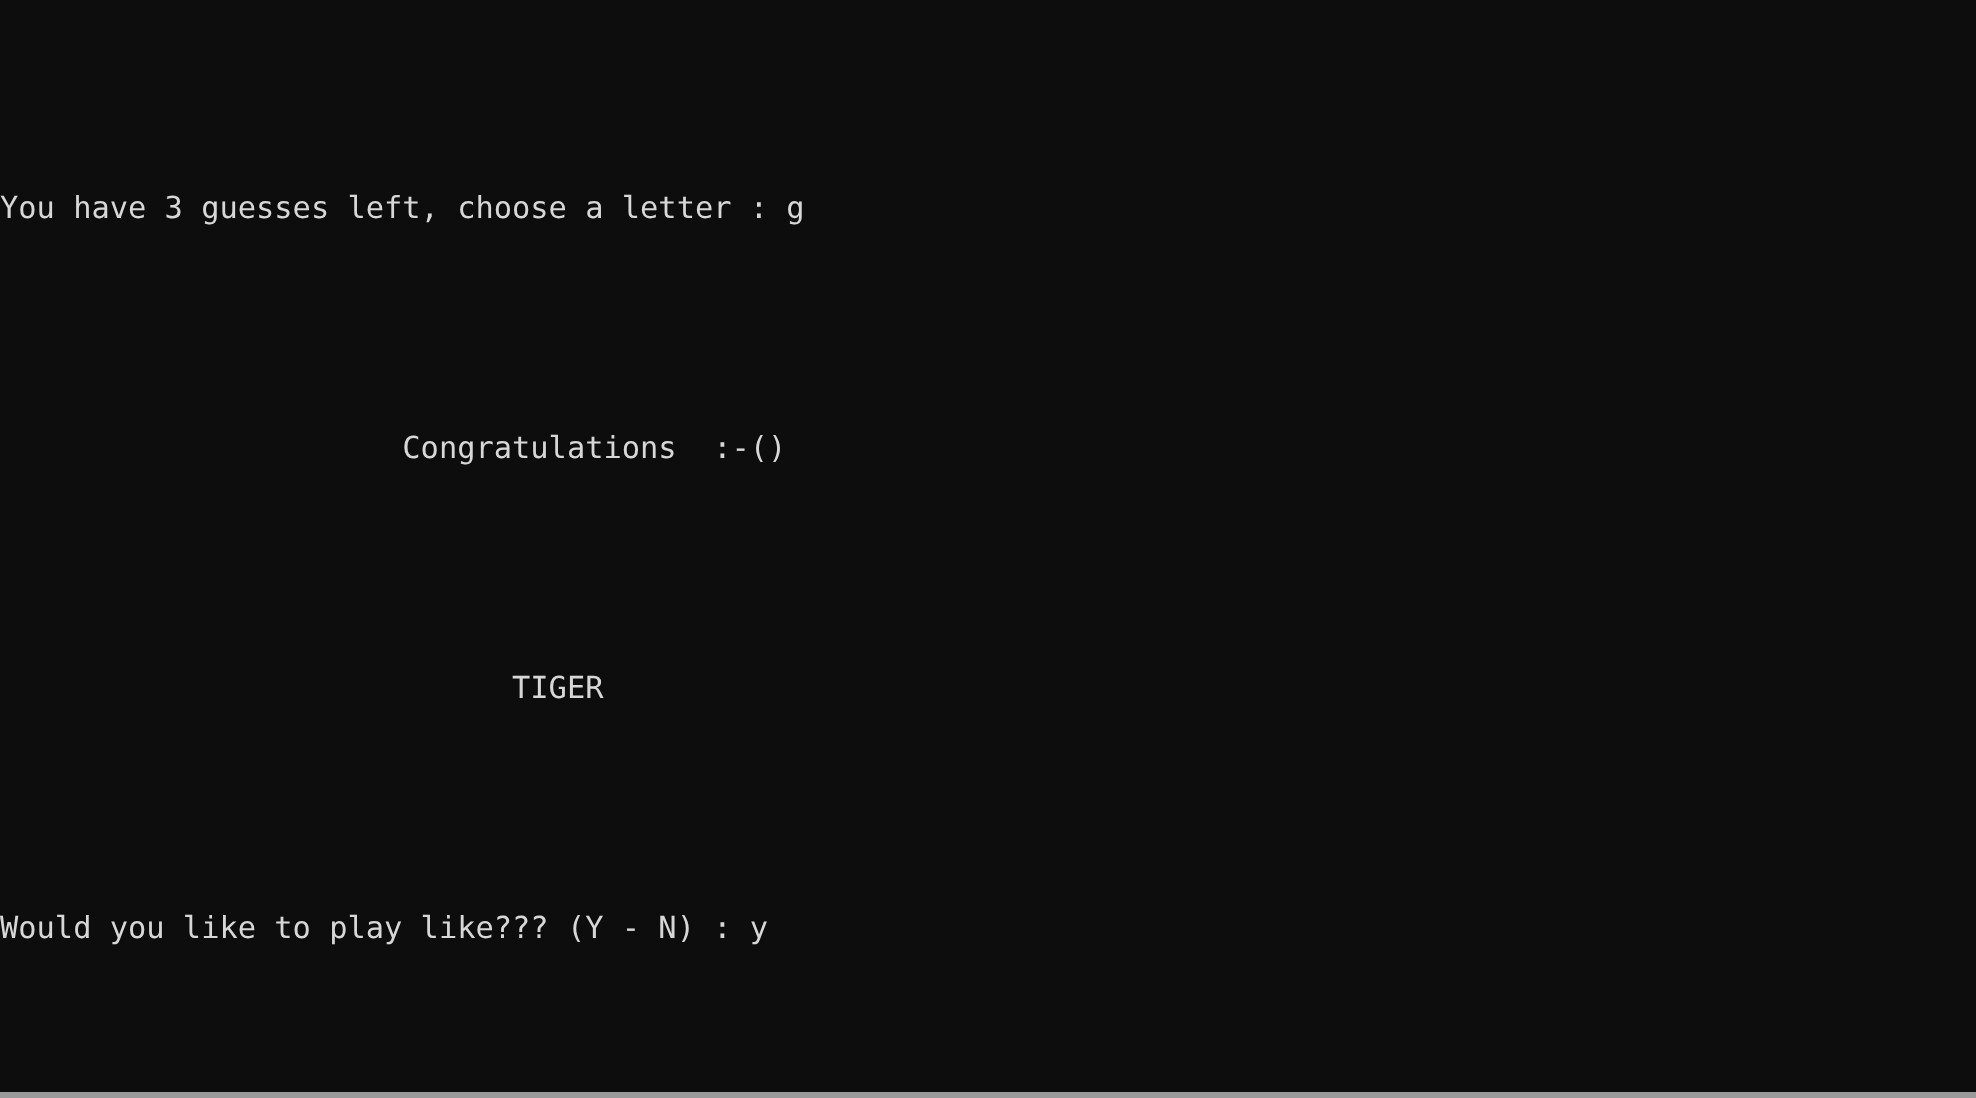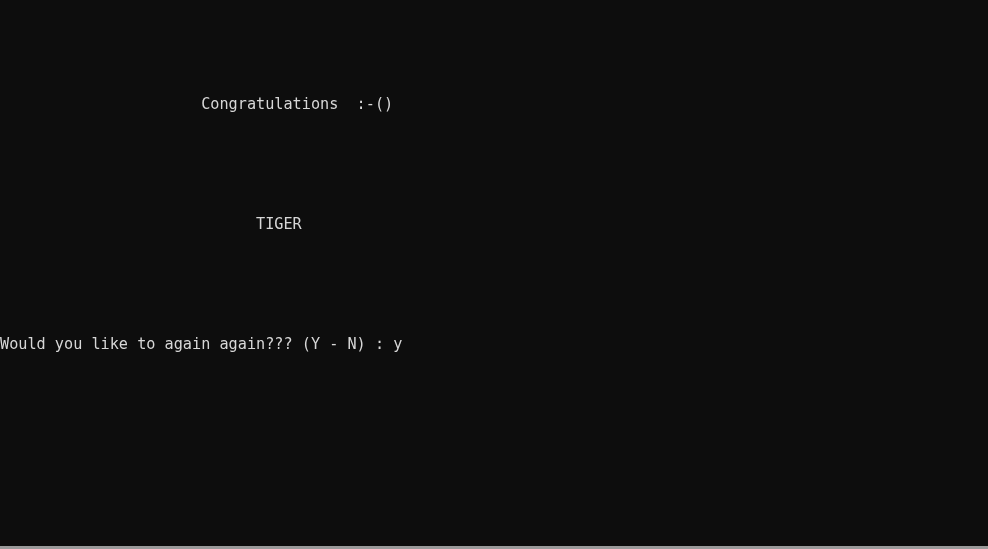--- a/index.html
+++ b/index.html
@@ -35,23 +35,24 @@
     display: block;
     height: 40px;
     white-space: pre;
   }
 </style>
 </head>
 <body>
 
 <div id="terminal">
   <div id="console-output">
+    <span class="line">You have 3 guesses left, choose a letter : g</span>
     <span class="line">                      Congratulations  :-()</span>
     <span class="line">                            TIGER</span>
-    <span class="line">Would you like to again again??? (Y - N) : y</span>
+    <span class="line">Would you like to play like??? (Y - N) : y</span>
     
     
     
     
     
     
     
     
     
     

